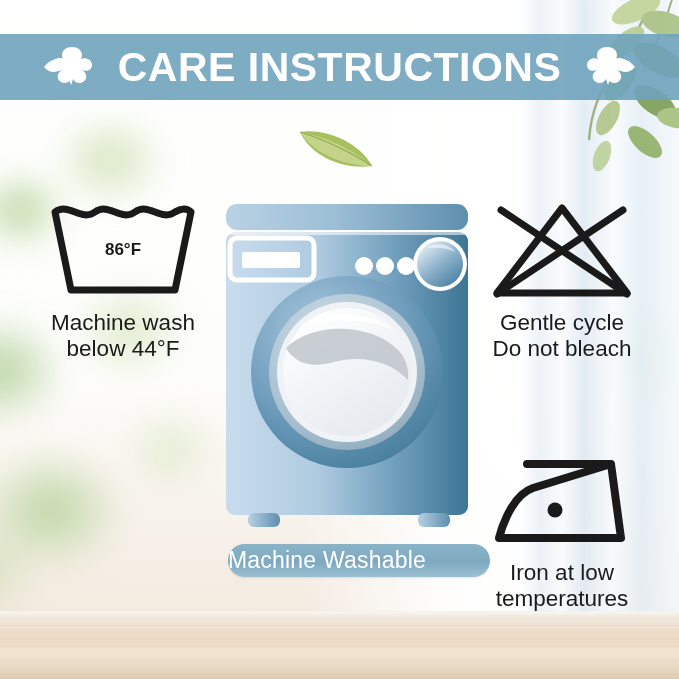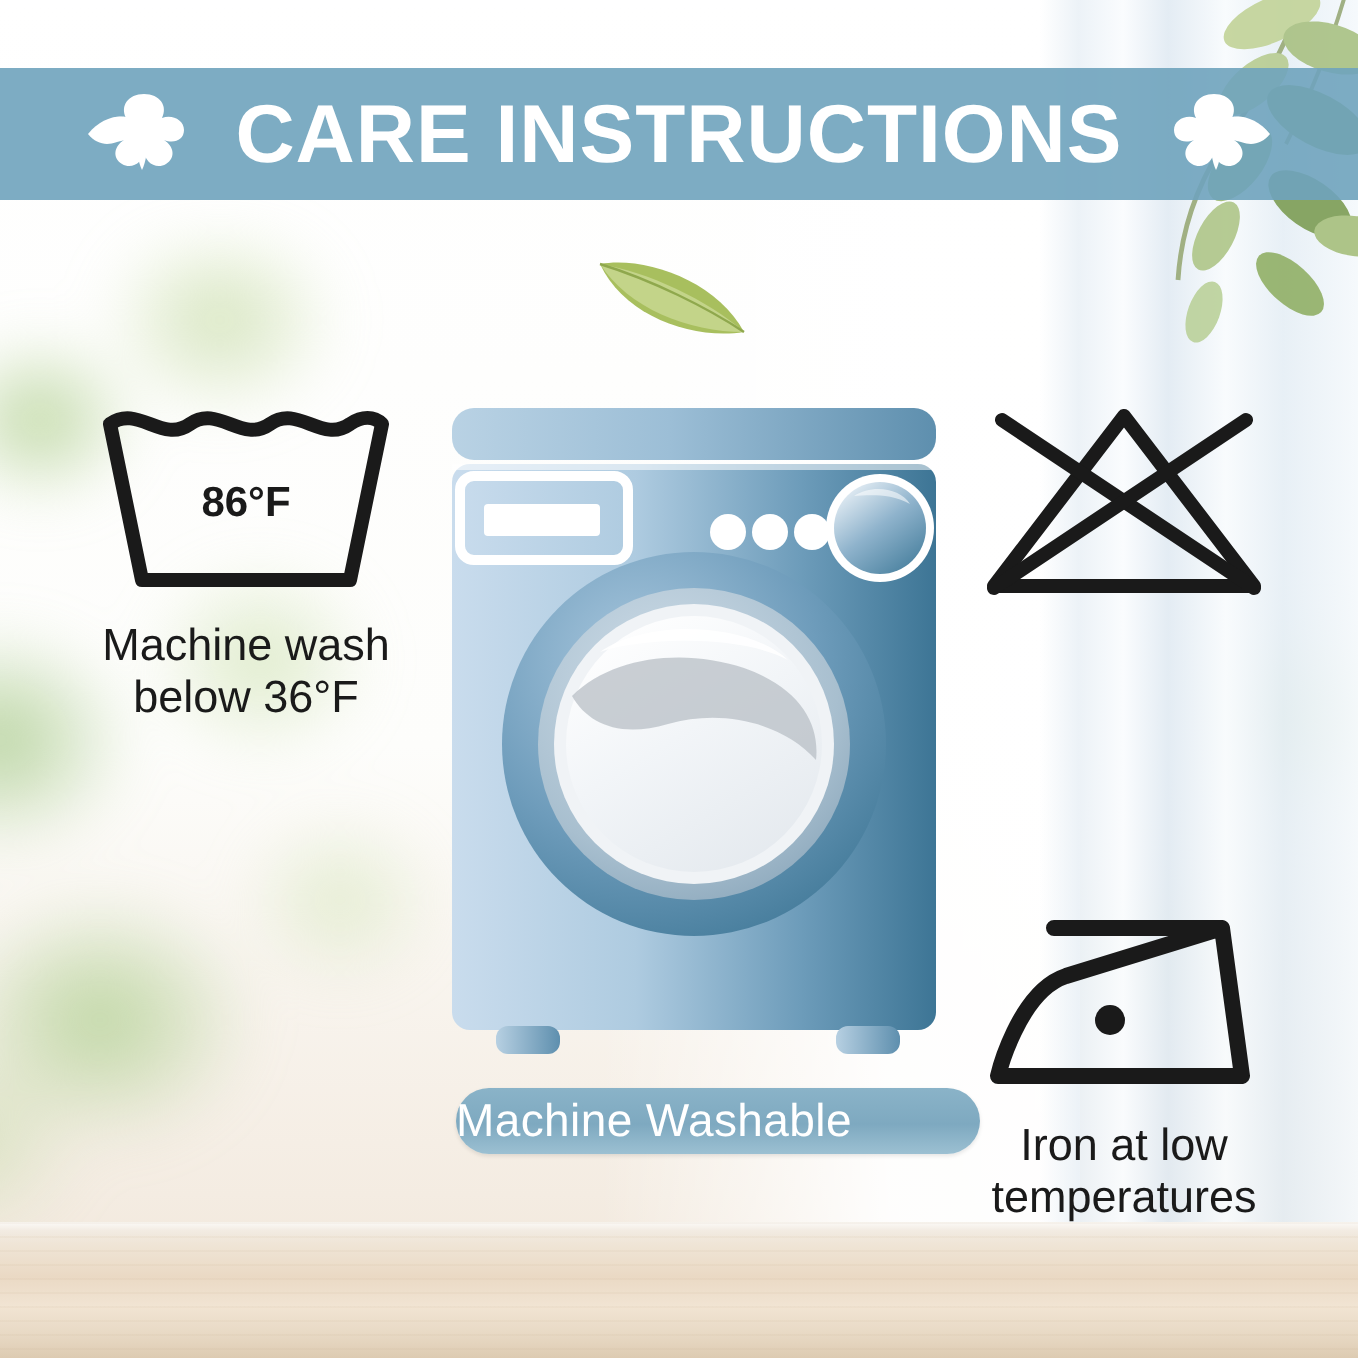--- a/index.html
+++ b/index.html
@@ -133,21 +133,21 @@
     white-space: pre-line;
   }
   #cell-wash   { left: 18px;  top: 196px; }
   #cell-bleach { left: 452px; top: 196px; width: 220px; }
   #cell-dry    { left: 18px;  top: 446px; }
   #cell-iron   { left: 452px; top: 446px; width: 220px; }
 
   .tub-temp {
     position: absolute;
     left: 0; right: 0; top: 42px;
-    font-size: 21px;
+    font-size: 17px;
     font-weight: bold;
     color: #1a1a1a;
     text-align: center;
   }
 
   
   .washer { position: absolute; left: 222px; top: 202px; width: 250px; height: 335px; }
 
   
   .badge {
@@ -224,31 +224,33 @@
     <div class="glyph">
       <div style="position:relative;width:152px;height:104px;">
         <svg viewBox="0 0 152 104" width="152" height="104">
           <path d="M8 14 C22 4 34 24 48 14 C62 4 74 24 88 14 C102 4 114 24 128 14 C134 10 140 10 144 14
                    L128 92 L24 92 Z" fill="none" stroke="#1a1a1a" stroke-width="7" stroke-linejoin="round" stroke-linecap="round"></path>
         </svg>
         <div class="tub-temp">86°F</div>
       </div>
     </div>
     <div class="caption">Machine wash
-below 36°F</div>
+below 44°F</div>
   </div>
 
   <div class="cell" id="cell-bleach">
     <div class="glyph">
       <svg viewBox="0 0 150 104" width="150" height="104">
         <path d="M75 10 L140 95 L10 95 Z" fill="none" stroke="#1a1a1a" stroke-width="7" stroke-linejoin="round"></path>
         <path d="M14 12 L140 96" stroke="#1a1a1a" stroke-width="7" stroke-linecap="round"></path>
         <path d="M136 12 L10 96" stroke="#1a1a1a" stroke-width="7" stroke-linecap="round"></path>
       </svg>
     </div>
+    <div class="caption">Gentle cycle
+Do not bleach</div>
   </div>
 
 
   <div class="cell" id="cell-iron">
     <div class="glyph">
       <svg viewBox="0 0 146 100" width="146" height="100">
         <path d="M38 14 L122 14 L132 88 L10 88 C10 88 20 46 44 38 L122 14" fill="none" stroke="#1a1a1a" stroke-width="8" stroke-linejoin="round" stroke-linecap="round"></path>
         <circle cx="66" cy="60" r="7.5" fill="#1a1a1a"></circle>
       </svg>
     </div>

